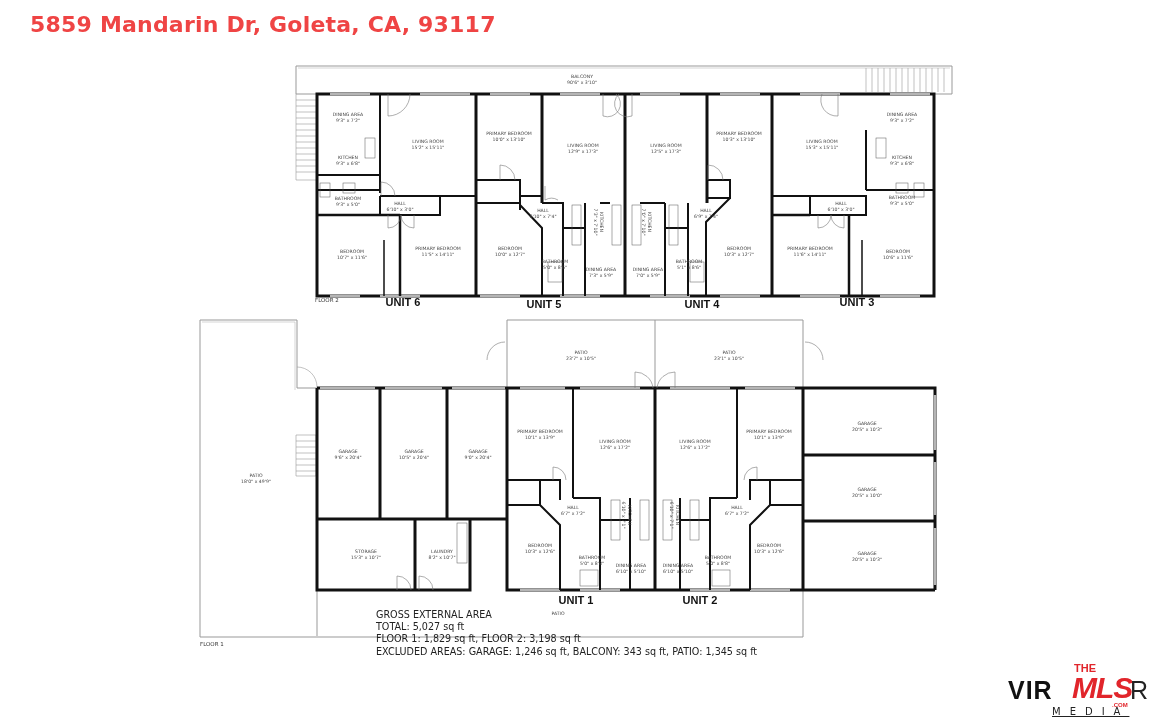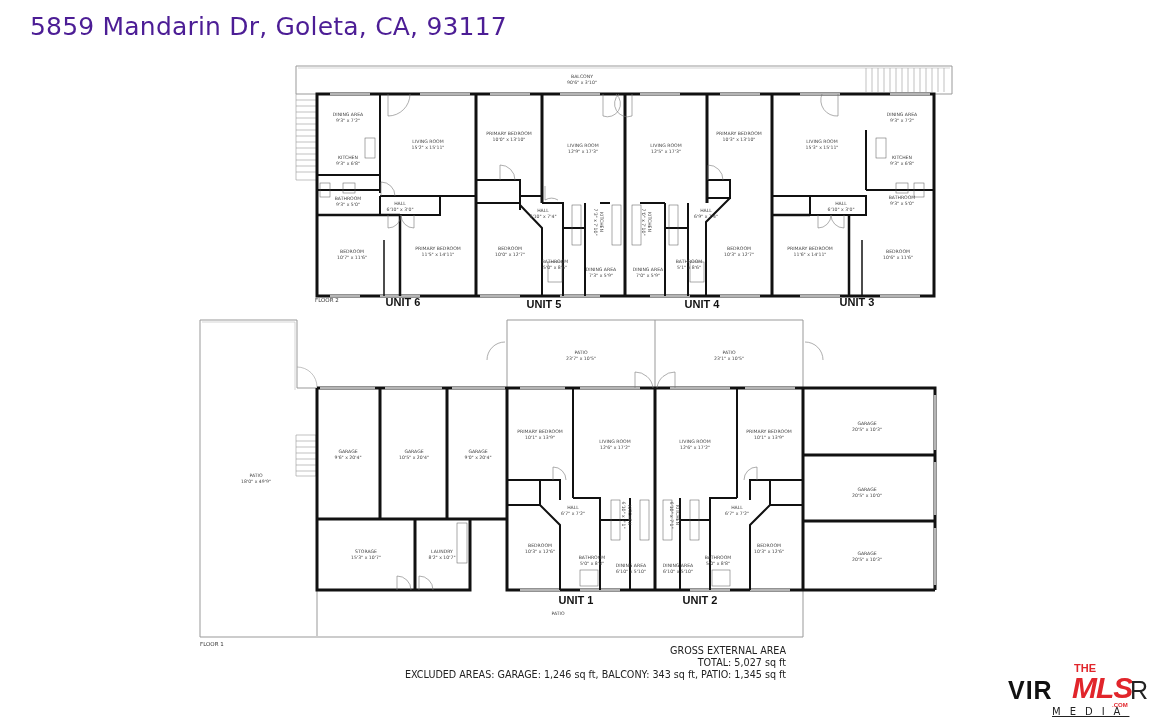--- a/index.html
+++ b/index.html
@@ -1,22 +1,22 @@
 <!DOCTYPE html>
 <html><head>
 <meta charset="utf-8">
 <style>
   html,body{margin:0;padding:0;background:#fff;}
   body{width:1152px;height:720px;position:relative;overflow:hidden;font-family:"DejaVu Sans","Liberation Sans",sans-serif;color:#111;}
-  .title{position:absolute;left:30px;top:12px;font-size:25px;font-weight:400;letter-spacing:0.2px;font-family:"DejaVu Sans",sans-serif;color:#4c1d95;}
+  .title{position:absolute;left:30px;top:12px;font-size:22px;font-weight:700;letter-spacing:0.2px;font-family:"DejaVu Sans",sans-serif;color:#ef4444;}
   svg.plan{position:absolute;left:0;top:0;}
   .rl{font-family:"DejaVu Sans",sans-serif;font-size:4.6px;fill:#444;text-anchor:middle;}
   .unit{font-family:"Liberation Sans",sans-serif;font-weight:bold;font-size:11px;fill:#111;text-anchor:middle;}
   .floorlbl{font-family:"DejaVu Sans",sans-serif;font-size:5.5px;fill:#333;}
-  .footer{position:absolute;left:376px;top:645px;width:410px;text-align:right;font-family:"DejaVu Sans",sans-serif;font-size:9.6px;line-height:12.2px;color:#222;}
+  .footer{position:absolute;left:376px;top:609px;width:410px;text-align:left;font-family:"DejaVu Sans",sans-serif;font-size:9.6px;line-height:12.2px;color:#222;}
   .footer .note{color:#aaa;}
   .logo{position:absolute;left:1008px;top:662px;width:140px;height:56px;}
   .logo .vir{position:absolute;left:0;top:14px;font-family:"Liberation Sans",sans-serif;font-weight:bold;font-size:25px;color:#111;letter-spacing:1px;text-align:center;}
   .logo .the{position:absolute;left:66px;top:0px;font-family:"Liberation Sans",sans-serif;font-weight:bold;font-size:11px;color:#e1252b;}
   .logo .mls{position:absolute;left:64px;top:9px;font-family:"Liberation Sans",sans-serif;font-weight:bold;font-style:italic;font-size:30px;color:#e1252b;letter-spacing:-1px;}
   .logo .r{position:absolute;left:122px;top:14px;font-family:"Liberation Sans",sans-serif;font-size:25px;color:#222;}
   .logo .com{position:absolute;left:104px;top:40px;font-family:"Liberation Sans",sans-serif;font-weight:bold;font-size:6px;color:#e1252b;}
   .logo .media{position:absolute;left:44px;top:44px;font-family:"DejaVu Sans",sans-serif;font-size:10px;letter-spacing:9px;color:#222;text-decoration:underline;}
 </style>
 </head>
@@ -280,20 +280,21 @@
     <text class="floorlbl" x="200" y="646">FLOOR 1</text>
     <text class="unit" x="576" y="604">UNIT 1</text>
     <text class="unit" x="700" y="604">UNIT 2</text>
     <text class="rl" x="558" y="615">PATIO</text>
   </g>
 </svg>
 
 <div class="footer">
   <div>GROSS EXTERNAL AREA</div>
   <div>TOTAL: 5,027 sq ft</div>
+  <div>FLOOR 1: 1,829 sq ft, FLOOR 2: 3,198 sq ft</div>
   <div>EXCLUDED AREAS: GARAGE: 1,246 sq ft, BALCONY: 343 sq ft, PATIO: 1,345 sq ft</div>
 </div>
 
 <div class="logo">
   <span class="vir">VIR</span>
   <span class="the">THE</span>
   <span class="mls">MLS</span>
   <span class="r">R</span>
   <span class="com">.COM</span>
   <span class="media">MEDIA</span>

